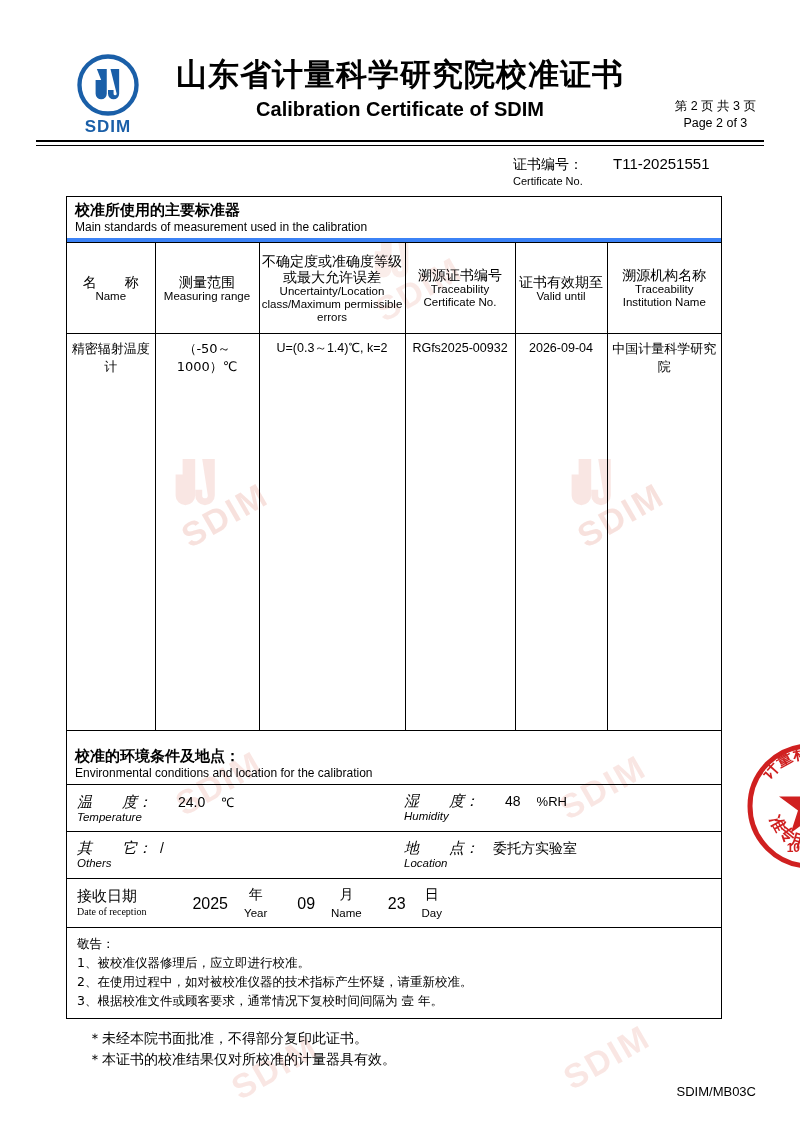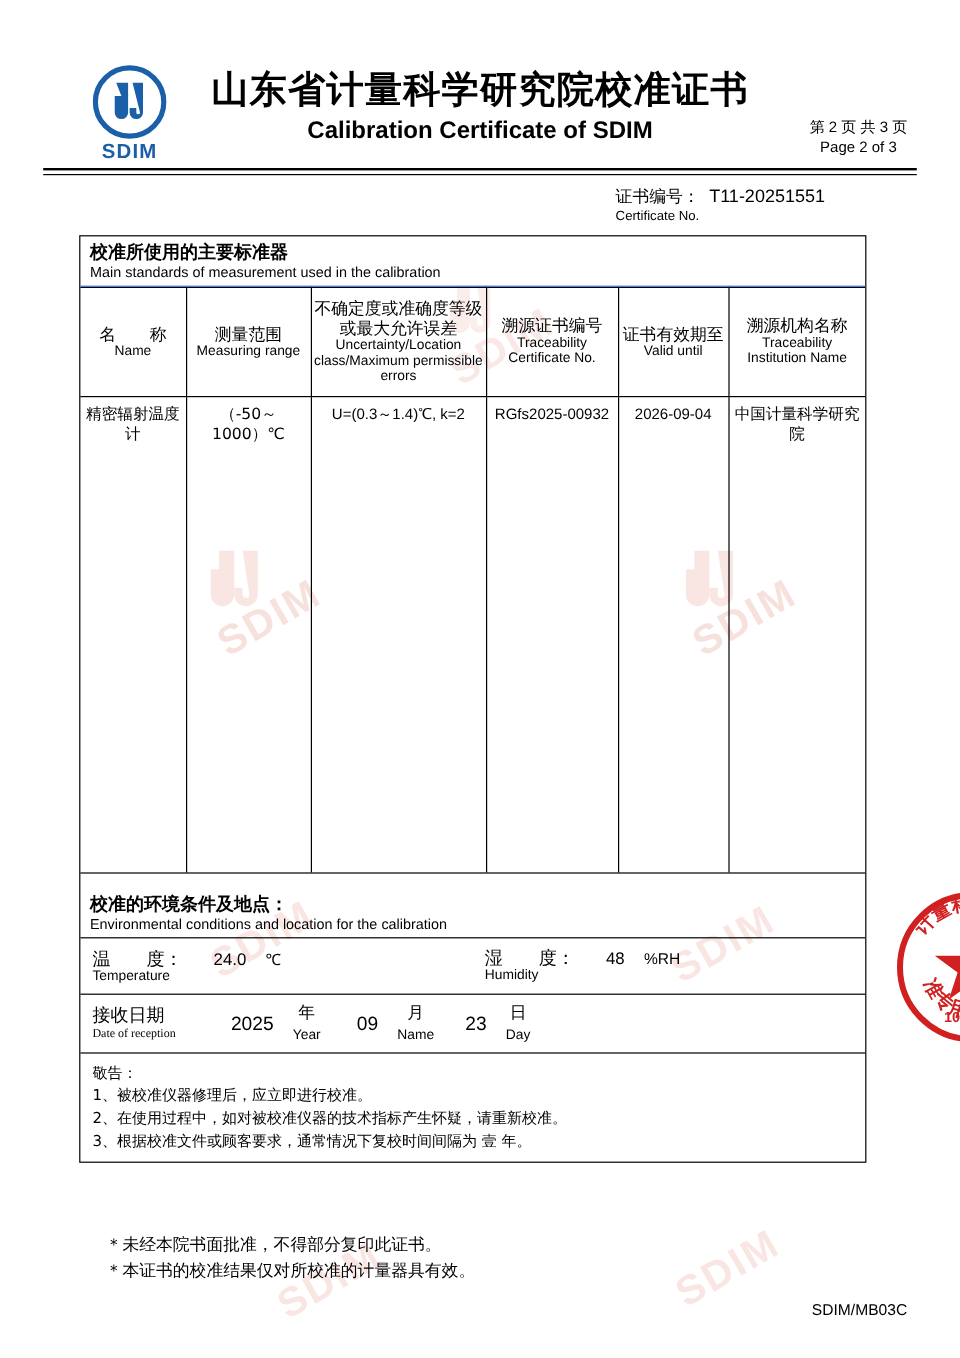--- a/index.html
+++ b/index.html
@@ -121,35 +121,35 @@
     top: 155px;
     left: 513px;
     width: 264px;
     font-size: 14px;
   }
   .cert-no .row1 {
     display: flex;
     align-items: baseline;
   }
   .cert-no .label-cn { font-size: 14px; font-family: "DejaVu Sans", sans-serif;}
-  .cert-no .value { font-size: 15px; margin-left: 8px; }
+  .cert-no .value { font-size: 15px; margin-left: 30px; }
   .cert-no .label-en { font-size: 11px; margin-top: 1px; }
 
   
   .main-box {
     position: absolute;
     left: 66px;
     top: 196px;
     width: 656px;
     border: 1px solid #000;
     box-sizing: border-box;
   }
   .sec-title {
     padding: 4px 8px 3px 8px;
-    border-bottom: 1px solid #3b82f6;
+    border-bottom: 4px solid #3b82f6;
   }
   .sec-title .cn {
     font-size: 15px;
     font-family: "DejaVu Sans", sans-serif;
     font-weight: bold;
     line-height: 19px;
   }
   .sec-title .en {
     font-size: 12px;
     line-height: 15px;
@@ -215,20 +215,21 @@
     align-items: baseline;
     padding-left: 10px;
     box-sizing: border-box;
   }
   .env-cell.left { width: 50%; }
   .env-cell.right { width: 50%; }
   .lab {
     font-size: 15px;
     font-family: "DejaVu Sans", sans-serif;
     line-height: 17px;
+    font-style: italic;
   }
   .lab .en {
     display: block;
     font-size: 11.5px;
     font-family: "Liberation Sans", sans-serif;
     line-height: 13px;
   }
   .val {
     font-size: 14px;
     margin-left: 26px;
@@ -438,20 +439,36 @@
       <div class="env-cell right">
         <span class="lab">
           <span>湿　　度：</span>
           <span class="en">Humidity</span>
         </span>
         <span class="val">48</span>
         <span class="unit">%RH</span>
       </div>
     </div>
 
+    <div class="env-row">
+      <div class="env-cell left">
+        <span class="lab">
+          <span>其　　它：</span>
+          <span class="en">Others</span>
+        </span>
+        <span class="val" style="margin-left:8px;">/</span>
+      </div>
+      <div class="env-cell right">
+        <span class="lab">
+          <span>地　　点：</span>
+          <span class="en">Location</span>
+        </span>
+        <span class="val" style="font-family:'DejaVu Sans',sans-serif;margin-left:14px;">委托方实验室</span>
+      </div>
+    </div>
 
     <div class="recv-row">
       <span class="recv-lab">
         <span>接收日期</span>
         <span class="en">Date of reception</span>
       </span>
       <span class="recv-item" style="margin-left:46px;">2025</span>
       <span class="recv-item" style="margin-left:16px;">
         <span class="cn">年</span><br>
         <span class="en">Year</span>

